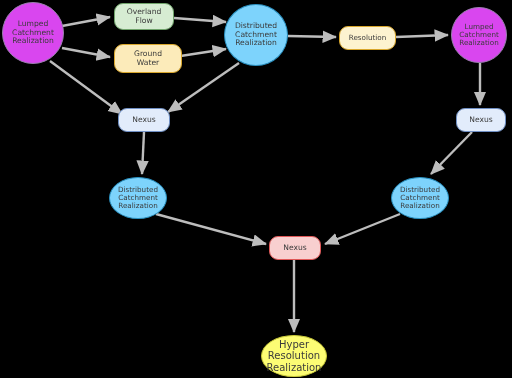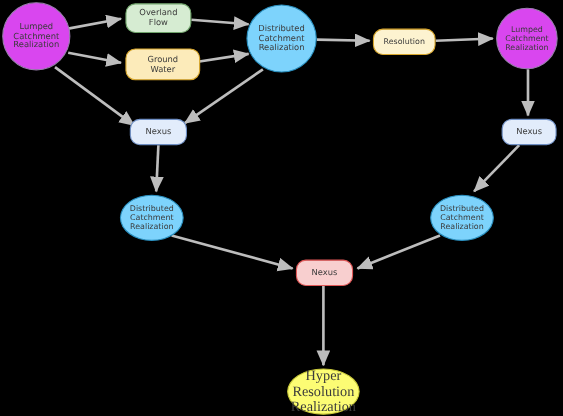--- a/index.html
+++ b/index.html
@@ -122,20 +122,20 @@
 Realization</span>
       </div>
       <div class="node shape-ellipse c-blue" style="left: 391px; top: 177px; width: 58px; height: 42px; font-size: 7.2px;">
         <span class="lbl">Distributed
 Catchment
 Realization</span>
       </div>
       <div class="node shape-round-rect c-pink" style="left: 269px; top: 236px; width: 52px; height: 24px; font-size: 7.6px;">
         <span class="lbl">Nexus</span>
       </div>
-      <div class="node shape-ellipse c-brightyellow" style="left: 261px; top: 335px; width: 66px; height: 42px; font-size: 13px; font-family: Liberation Serif, serif;">
+      <div class="node shape-ellipse c-brightyellow" style="left: 261px; top: 335px; width: 66px; height: 42px; font-size: 10px;">
         <span class="lbl">Hyper
 Resolution
 Realization</span>
       </div>
     </div>
 
 </div>
 
 </body></html>

